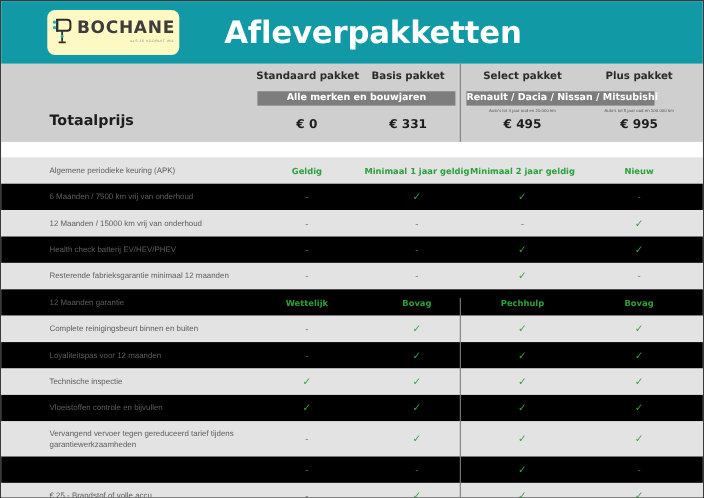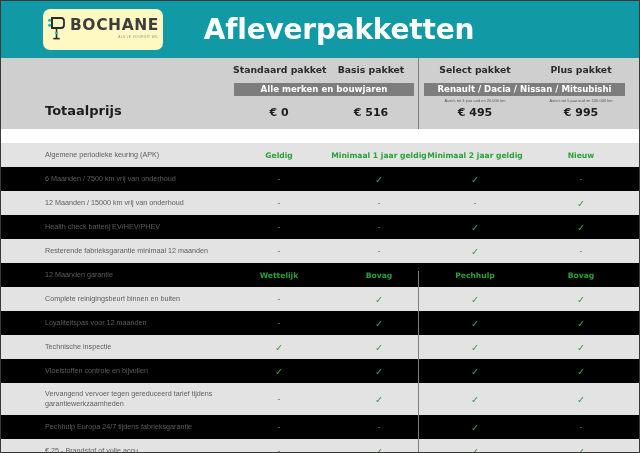--- a/index.html
+++ b/index.html
@@ -121,21 +121,21 @@
     color:#ffffff;
     font-family:"DejaVu Sans", sans-serif;
     font-weight:bold;
     font-size:8.6px;
     text-align:center;
     line-height:13px;
     height:13px;
     white-space:nowrap;
   }
   .grouplbl.left{left:233px;width:180px;top:25px;}
-  .grouplbl.right{left:423px;width:201px;top:25px;}
+  .grouplbl.right{left:423px;width:171px;top:25px;}
 
   .subnote{
     position:absolute;
     top:40px;
     font-family:"Liberation Sans", sans-serif;
     font-size:3.9px;
     color:#555555;
     text-align:center;
     white-space:nowrap;
     letter-spacing:0.05px;
@@ -247,21 +247,21 @@
       <div class="pkg-name c4">Plus pakket</div>
     </div>
 
     <div class="grouplbl left">Alle merken en bouwjaren</div>
     <div class="grouplbl right">Renault / Dacia / Nissan / Mitsubishi</div>
 
     <div class="subnote s3">Auto's tot 3 jaar oud en 20.000 km</div>
     <div class="subnote s4">Auto's tot 5 jaar oud en 100.000 km</div>
 
     <div class="price p1">€ 0</div>
-    <div class="price p2">€ 516</div>
+    <div class="price p2">€ 331</div>
     <div class="price p3">€ 495</div>
     <div class="price p4">€ 995</div>
   </div>
 
   <div class="spacer"></div>
 
   <div class="rows" id="rows-container">
     <div class="divider-body"></div>
   <div class="row odd">
         <div class="rlabel">Algemene periodieke keuring (APK)</div>
@@ -334,21 +334,20 @@
         <div class="rcell v4 tick">✓</div>
       </div>
       <div class="row odd tall">
         <div class="rlabel">Vervangend vervoer tegen gereduceerd tarief tijdens garantiewerkzaamheden</div>
         <div class="rcell v1 dash">-</div>
         <div class="rcell v2 tick">✓</div>
         <div class="rcell v3 tick">✓</div>
         <div class="rcell v4 tick">✓</div>
       </div>
       <div class="row even">
-        <div class="rlabel">Pechhulp Europa 24/7 tijdens fabrieksgarantie</div>
         <div class="rcell v1 dash">-</div>
         <div class="rcell v2 dash">-</div>
         <div class="rcell v3 tick">✓</div>
         <div class="rcell v4 dash">-</div>
       </div>
       <div class="row odd">
         <div class="rlabel">€ 25,- Brandstof of  volle accu</div>
         <div class="rcell v1 dash">-</div>
         <div class="rcell v2 tick">✓</div>
         <div class="rcell v3 tick">✓</div>

